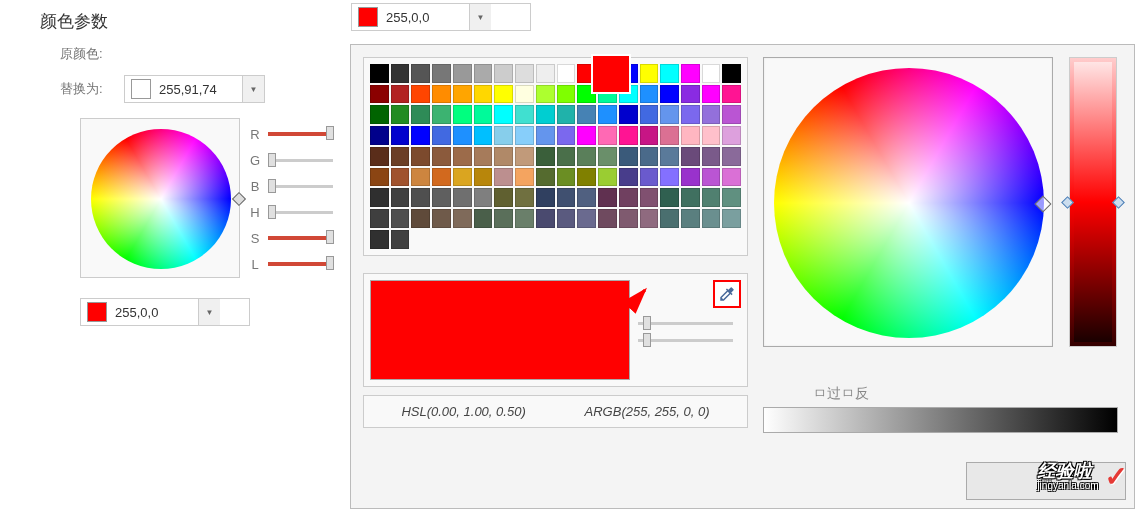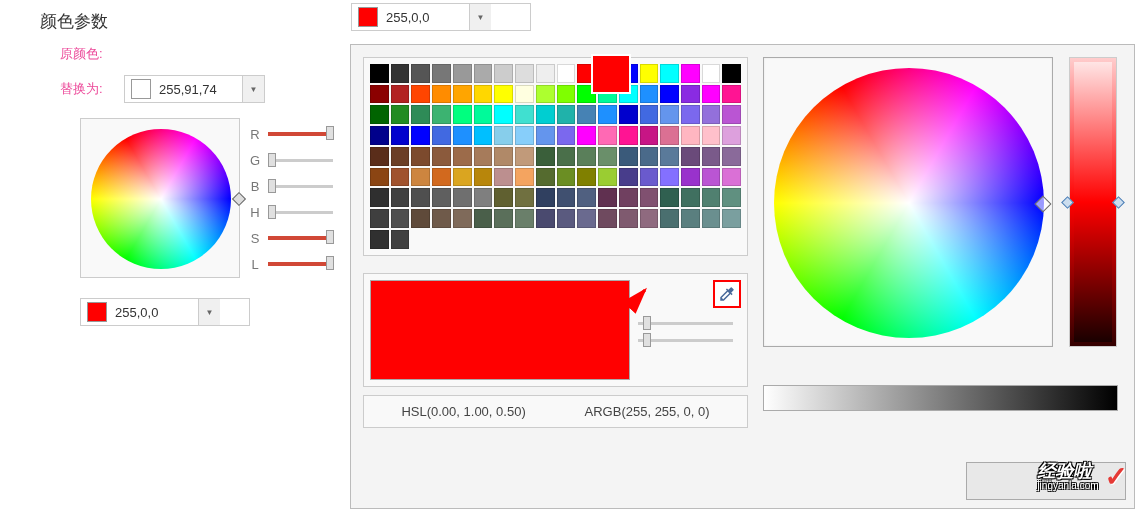--- a/index.html
+++ b/index.html
@@ -28,21 +28,21 @@
       margin-bottom: 12px;
       font-weight: normal;
     }
     .form-row {
       display: flex;
       align-items: center;
       margin-bottom: 12px;
       margin-left: 20px;
     }
     .form-label {
-      color: #ec4899;
+      color: #737373;
       margin-right: 12px;
       width: 52px;
     }
     .radio-group {
       display: flex;
       align-items: center;
       gap: 8px;
     }
     .radio-item {
       display: flex;
@@ -225,20 +225,21 @@
       top: -4px;
       left: 227px;
       z-index: 10;
     }
     
     .preview-section {
       position: absolute;
       left: 12px;
       top: 228px;
       width: 385px;
+      font-style: italic;
     }
     .preview-row {
       display: flex;
       gap: 8px;
       border: 1px solid #ccc;
       padding: 6px;
       background: #f9f9f9;
     }
     .preview-box {
       width: 260px;
@@ -726,20 +727,21 @@
   <div class="brightness-strip">
     <div class="brightness-inner"></div>
     <div class="strip-handle">
         <span></span>
         <span></span>
       </div>
   </div>
 
 
   <div class="alpha-section">
+    <div class="alpha-label-partial">ㅁ过ㅁ反</div>
     <div class="alpha-strip"></div>
   </div>
 
   <div class="confirm-btn">
     <span>确</span>
   </div>
 </div>
 
 <svg class="arrow" viewBox="0 0 130 100">
   <defs>

